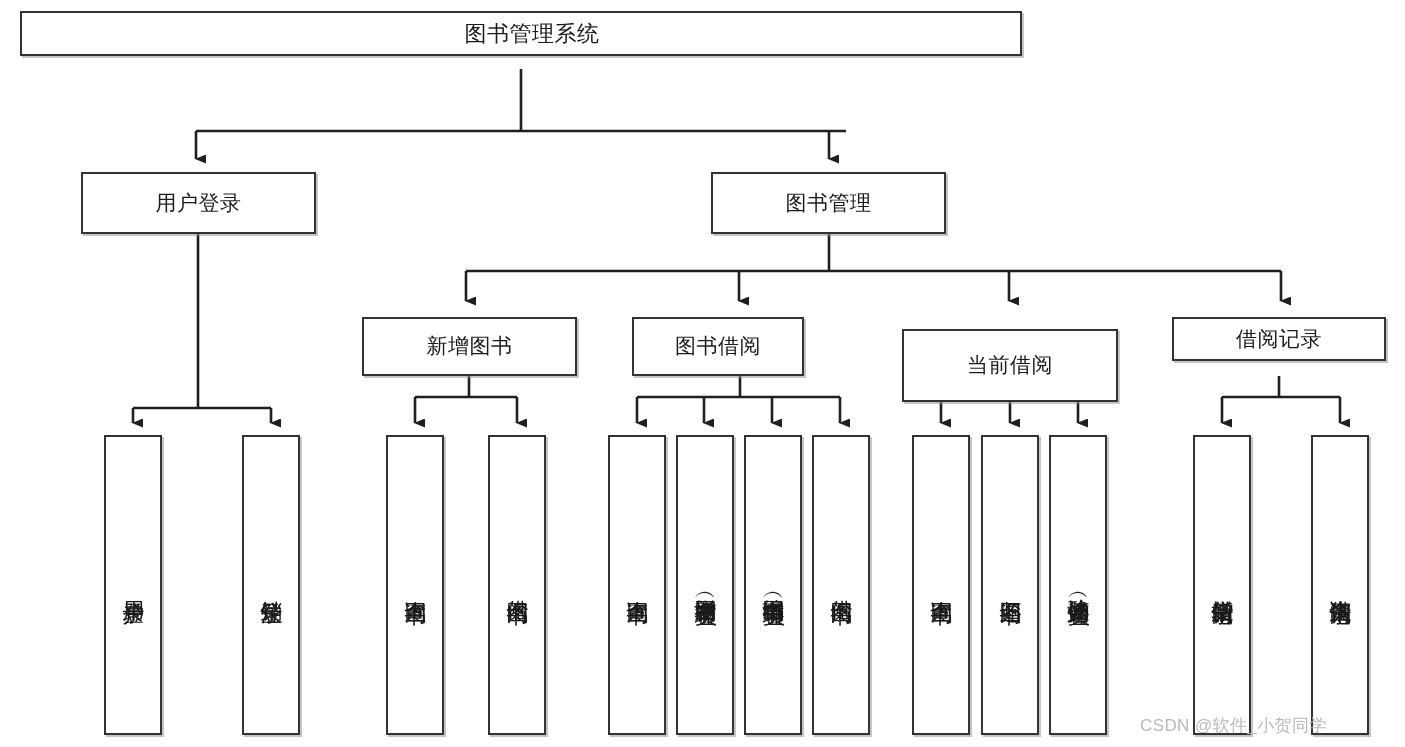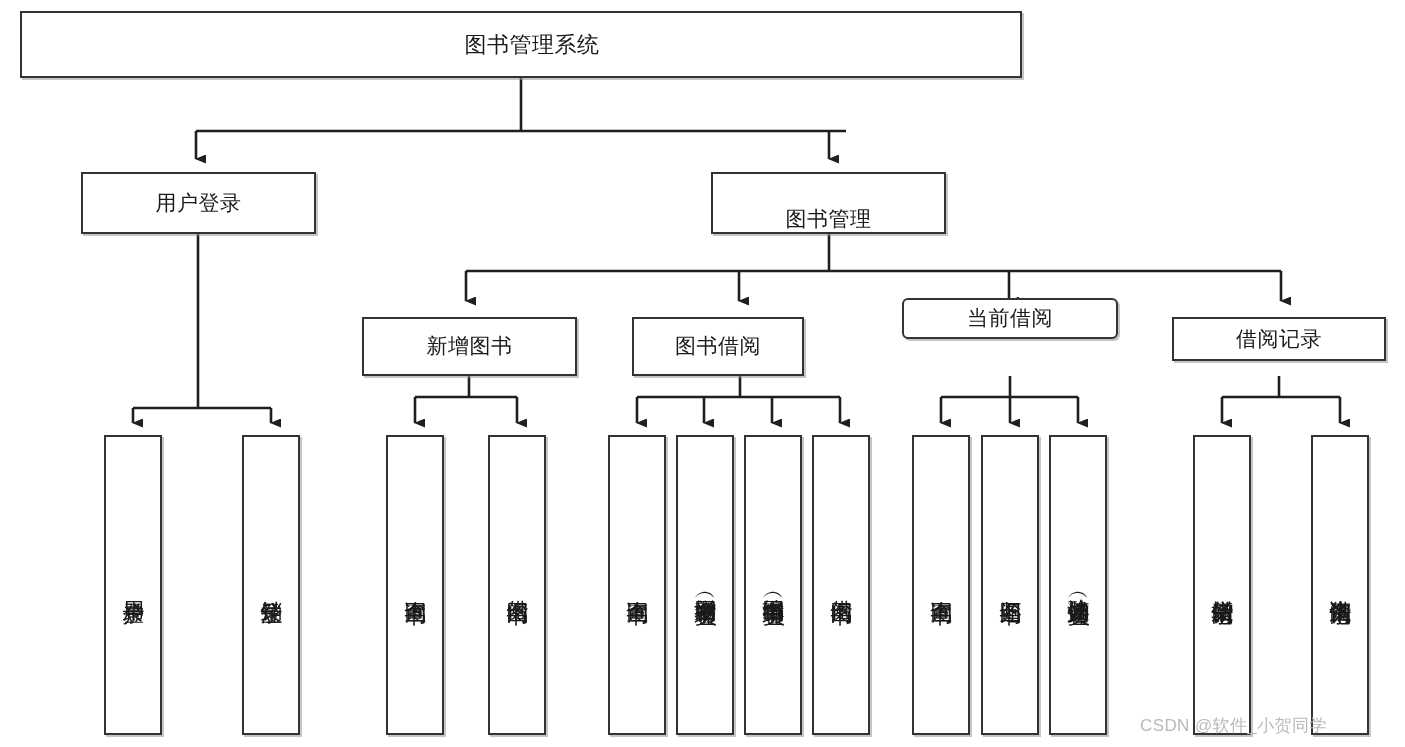--- a/index.html
+++ b/index.html
@@ -126,41 +126,41 @@
       <path d="M1010,397 L1010,423" marker-end="url(#arrowhead)"></path>
       <path d="M1078,397 L1078,423" marker-end="url(#arrowhead)"></path>
 
       <path d="M1279,376 L1279,397"></path>
       <path d="M1222,397 L1340,397"></path>
       <path d="M1222,397 L1222,423" marker-end="url(#arrowhead)"></path>
       <path d="M1340,397 L1340,423" marker-end="url(#arrowhead)"></path>
     </g>
   </svg>
 
-  <div class="node horiz root" style="left:20px; top:11px; width:1002px; height:67px;padding-left:22px;">
+  <div class="node horiz root" style="left:20px; top:11px; width:1002px; height:45px;padding-left:22px;">
     <span class="lbl">图书管理系统</span>
   </div>
 
   <div class="node horiz" style="left:81px; top:172px; width:235px; height:62px;">
     <span class="lbl">用户登录</span>
   </div>
 
-  <div class="node horiz" style="left:711px; top:172px; width:235px; height:62px;align-items:flex-end;">
+  <div class="node horiz" style="left:711px; top:172px; width:235px; height:62px;">
     <span class="lbl">图书管理</span>
   </div>
 
   <div class="node horiz" style="left:362px; top:317px; width:215px; height:59px;">
     <span class="lbl">新增图书</span>
   </div>
 
   <div class="node horiz" style="left:632px; top:317px; width:172px; height:59px;">
     <span class="lbl">图书借阅</span>
   </div>
 
-  <div class="node horiz" style="left:902px; top:298px; width:216px; height:41px;border-radius:6px;">
+  <div class="node horiz" style="left:902px; top:329px; width:216px; height:73px;">
     <span class="lbl">当前借阅</span>
   </div>
 
   <div class="node horiz" style="left:1172px; top:317px; width:214px; height:44px;">
     <span class="lbl">借阅记录</span>
   </div>
 
   <div class="node vert" style="left:104px; top:435px; width:58px; height:300px;">
     <span class="lbl">用户登录</span>
   </div>

